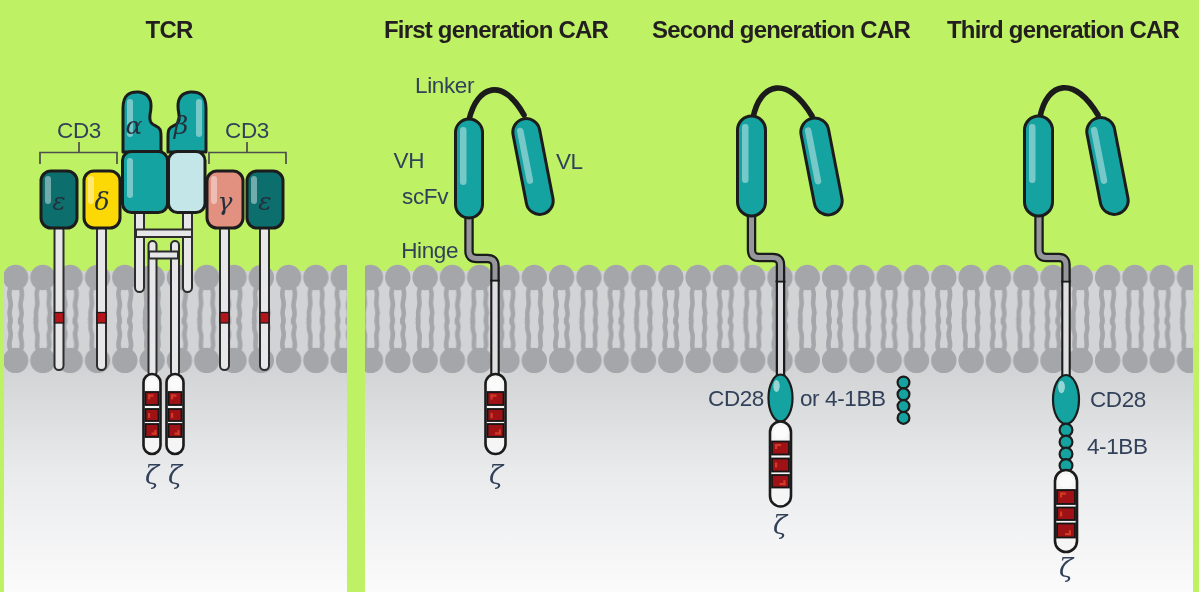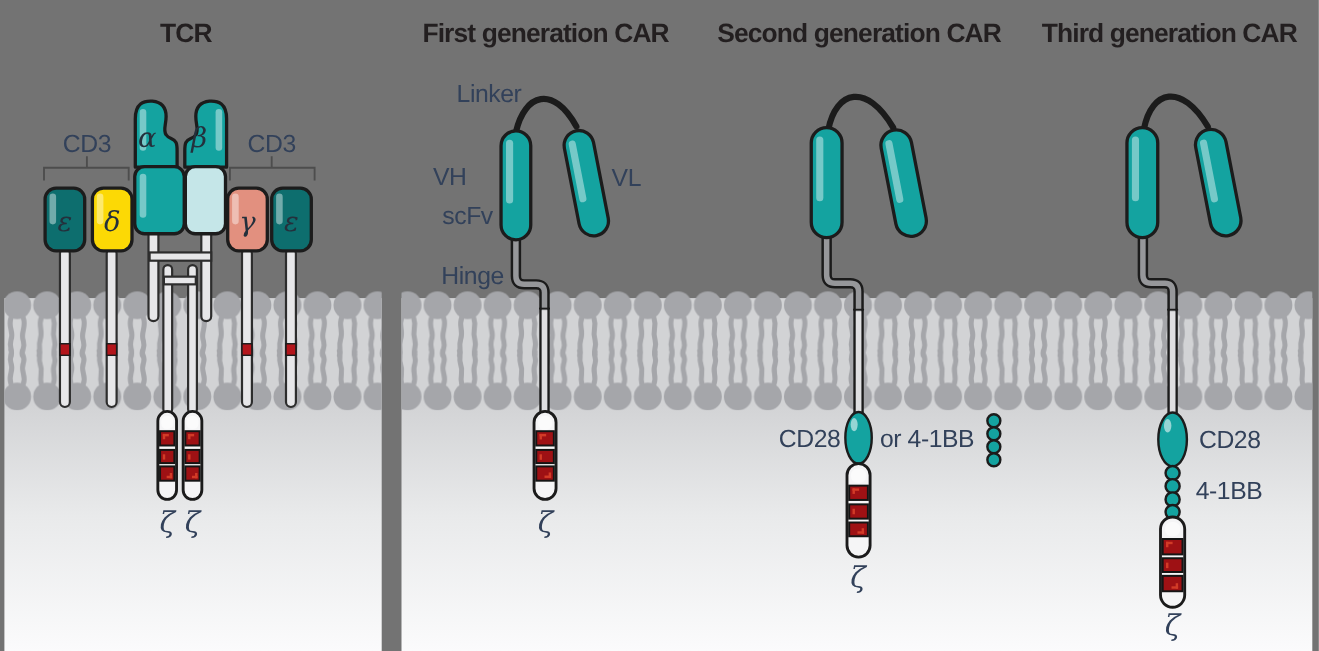--- a/index.html
+++ b/index.html
@@ -1,16 +1,16 @@
 <!DOCTYPE html>
 <html style="--teal: #14a3a0; --dark_teal: #0d6e6e; --yellow: #fcd905; --salmon: #e2907f; --pale_blue: #c5e6e8; --itam_red: #9e1114; --band_red: #b3151b; --membrane_gray: #a5a6aa; --cytoplasm_gray: #d2d3d5; --label_navy: #32415a; --title_black: #231f20;"><head>
 <meta charset="utf-8">
 <style>
   html,body{margin:0;padding:0;background:#ffffff;}
-  #canvas{position:relative;width:1199px;height:592px;background:#737373;overflow:hidden;
+  #canvas{position:relative;width:1199px;height:592px;background:#bef264;overflow:hidden;
           font-family:"Liberation Sans",sans-serif;}
   svg{display:block}
   
   .st-teal   {fill:var(--teal,#14a3a0);stroke:#1c1c1c;stroke-width:3;stroke-linejoin:round;}
   .st-teal2  {fill:var(--teal,#14a3a0);stroke:#1c1c1c;stroke-width:2.2;}
   .st-dkteal {fill:var(--dark_teal,#0d6e6e);stroke:#1c1c1c;stroke-width:3;}
   .st-yellow {fill:var(--yellow,#fcd905);stroke:#1c1c1c;stroke-width:3;}
   .st-salmon {fill:var(--salmon,#e2907f);stroke:#1c1c1c;stroke-width:3;}
   .st-pale   {fill:var(--pale_blue,#c5e6e8);stroke:#1c1c1c;stroke-width:3;}
   .stem  {fill:#e7e7e9;stroke:#2d2d2d;stroke-width:2;}

